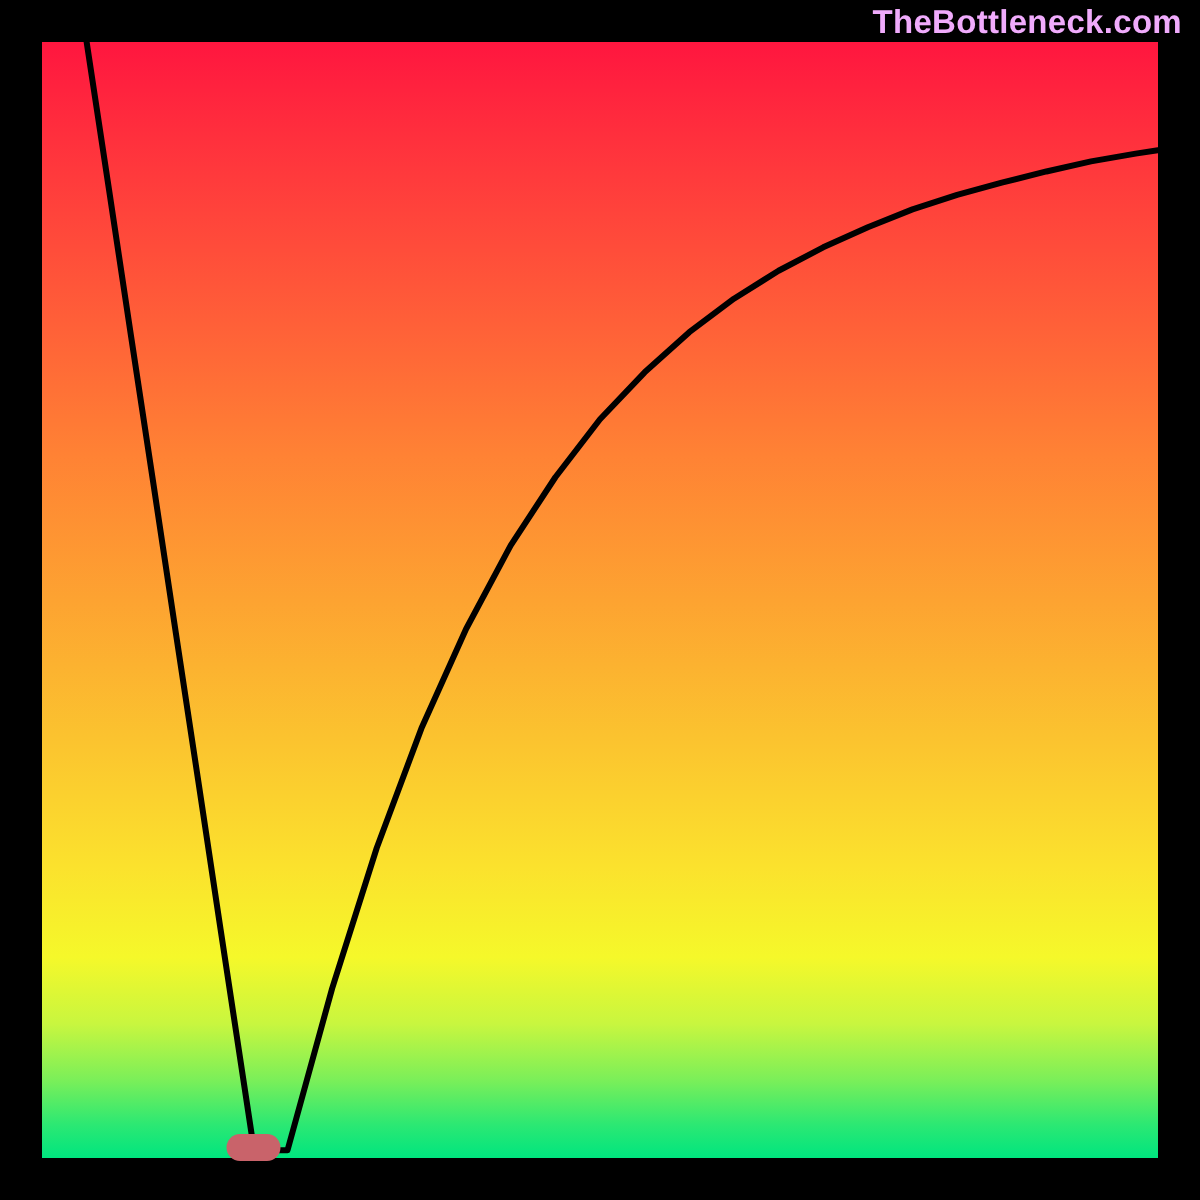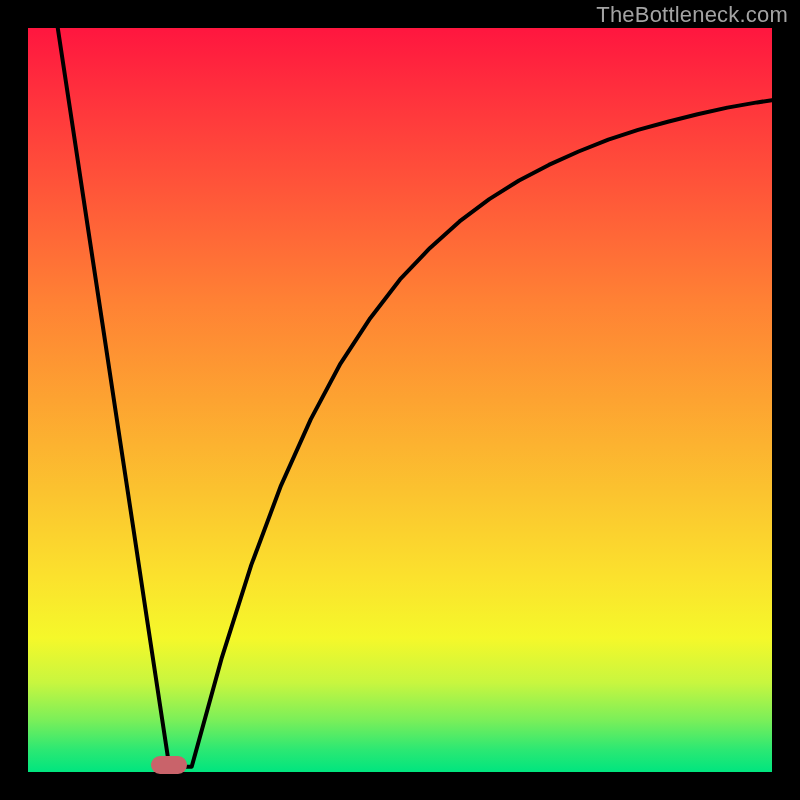--- a/index.html
+++ b/index.html
@@ -39,23 +39,23 @@
       #c8f63f 88%,
       #7bef59 93%,
       #2ce873 97%,
       #00e57f 100%
     );
   }
   .watermark {
     position: absolute;
     top: 2px;
     right: 12px;
-    color: #a3a3a3;
+    color: #f0abfc;
     font-size: 22px;
-    font-weight: 400;
+    font-weight: 700;
     letter-spacing: 0.2px;
     user-select: none;
   }
   .svg-layer {
     position: absolute;
     top: 0;
     left: 0;
     width: 744px;
     height: 744px;
   }

